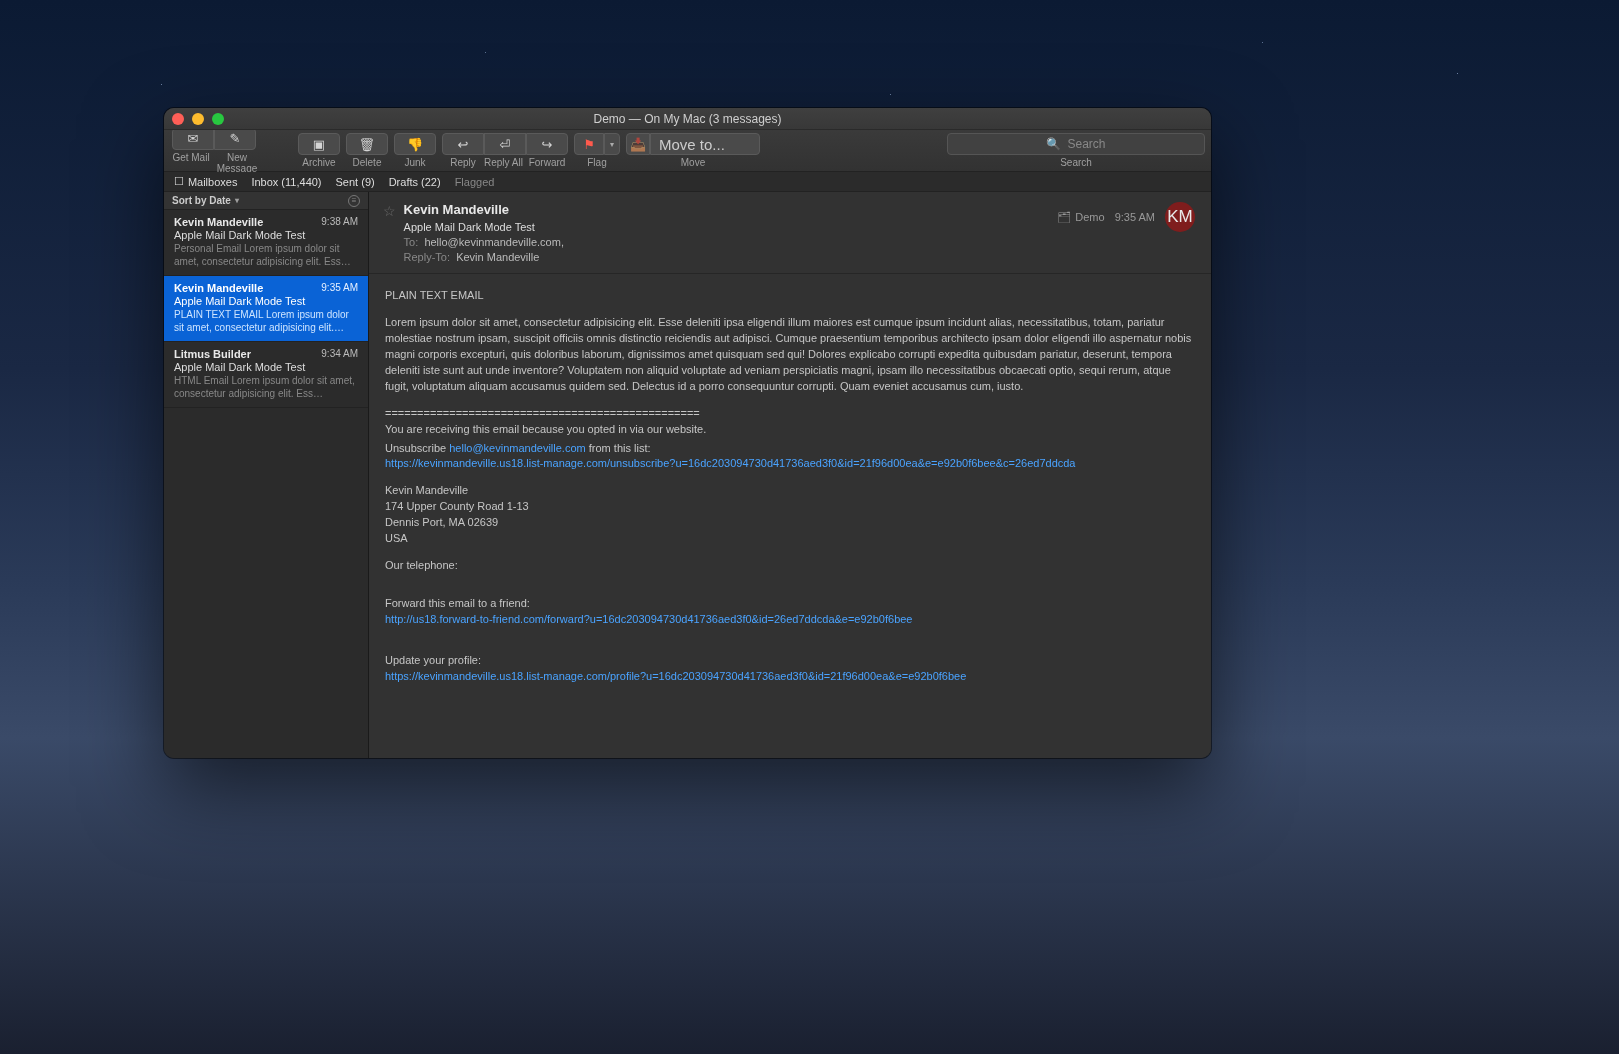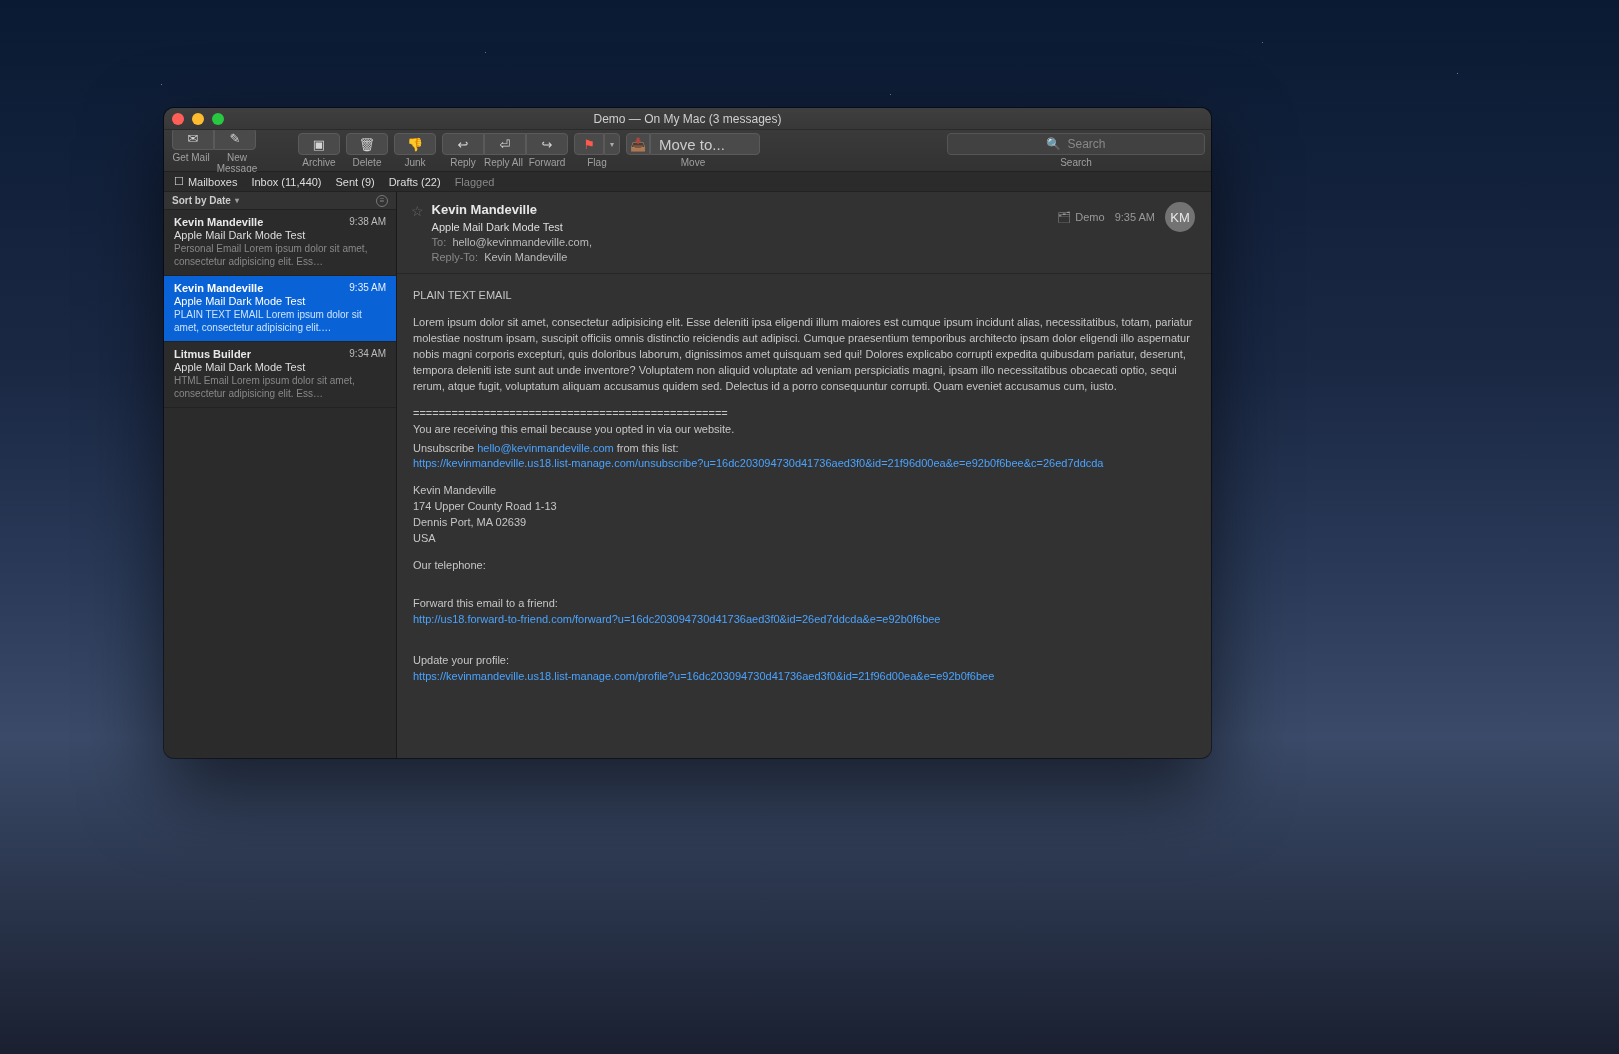--- a/index.html
+++ b/index.html
@@ -66,21 +66,21 @@
   .favbar{
     height:20px; background:#2b2b2b;
     border-bottom:1px solid #222;
     display:flex; align-items:center; padding:0 10px; gap:14px;
     font-size:11px;
   }
   .favitem{color:#ddd; cursor:pointer;}
   .favitem.dim{color:#888;}
   .body{flex:1; display:flex; min-height:0;}
   .msglist{
-    width:233px; background:#2b2b2b; border-right:1px solid #1a1a1a;
+    width:205px; background:#2b2b2b; border-right:1px solid #1a1a1a;
     display:flex; flex-direction:column;
   }
   .sortbar{
     height:18px; background:#333; border-bottom:1px solid #222;
     display:flex; align-items:center; justify-content:space-between;
     padding:0 8px; font-size:10px; color:#ccc; font-weight:600;
   }
   .msgitem{
     padding:6px 10px 7px; border-bottom:1px solid #222;
     cursor:pointer;
@@ -96,22 +96,22 @@
   .reader{flex:1; background:#323232; display:flex; flex-direction:column; min-width:0;}
   .rhdr{padding:10px 16px 10px 14px; border-bottom:1px solid #262626;}
   .rhdr-top{display:flex; align-items:flex-start; gap:8px;}
   .star{color:#6a6a6a; font-size:14px; margin-top:1px;}
   .rhdr-main{flex:1;}
   .sender{font-size:13px; font-weight:600; color:#e8e8e8;}
   .subj2{font-size:11px; color:#ddd; margin-top:4px;}
   .hline{font-size:11px; color:#888; margin-top:3px;}
   .hline .v{color:#bbb;}
   .rhdr-right{display:flex; align-items:center; gap:10px; font-size:11px; color:#999;}
-  .avatar{width:30px; height:30px; border-radius:50%; background:#737373; color:#e8e8e8;
-    display:flex; align-items:center; justify-content:center; font-size:13px; font-weight:500;}
+  .avatar{width:30px; height:30px; border-radius:50%; background:#7f1d1d; color:#e8e8e8;
+    display:flex; align-items:center; justify-content:center; font-size:17px; font-weight:500;}
   .rbody{padding:14px 16px; font-size:11px; color:#c6c6c6; line-height:1.45; overflow:auto;}
   .rbody p{margin-bottom:11px;}
   .rbody a{color:#4aa3ff; }
   .flag-icon{color:#ff5a4d;}
   .boxicon{opacity:.6;}
   .chev{font-size:8px; opacity:.7;}
   .circfilter{
     width:12px;height:12px;border:1px solid #777;border-radius:50%;
     display:inline-flex;align-items:center;justify-content:center;font-size:8px;color:#888;
   }

